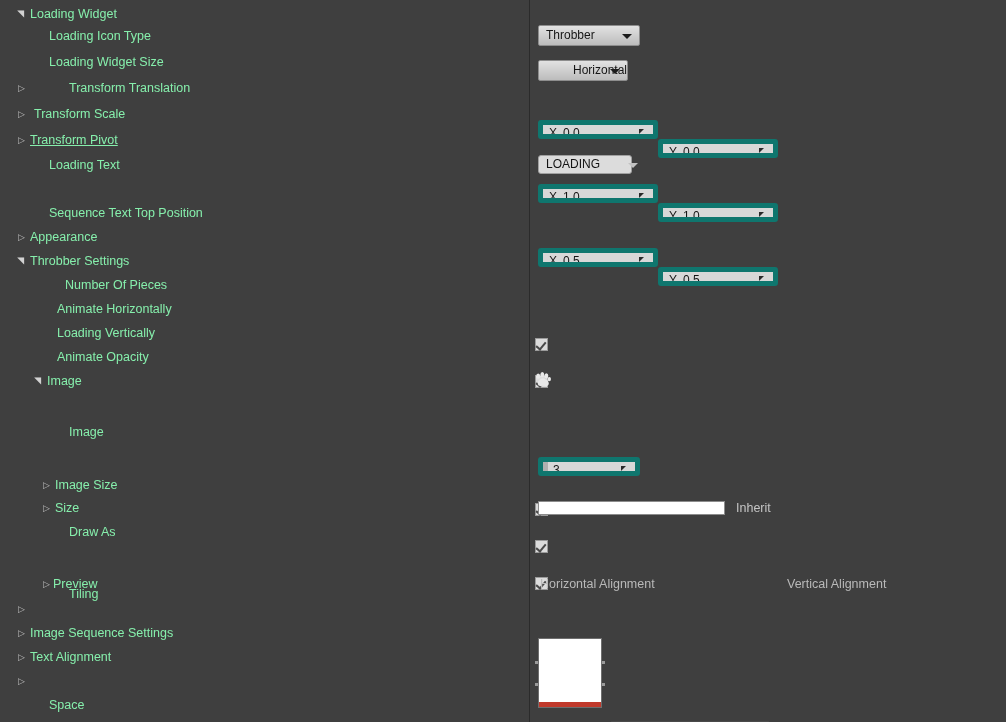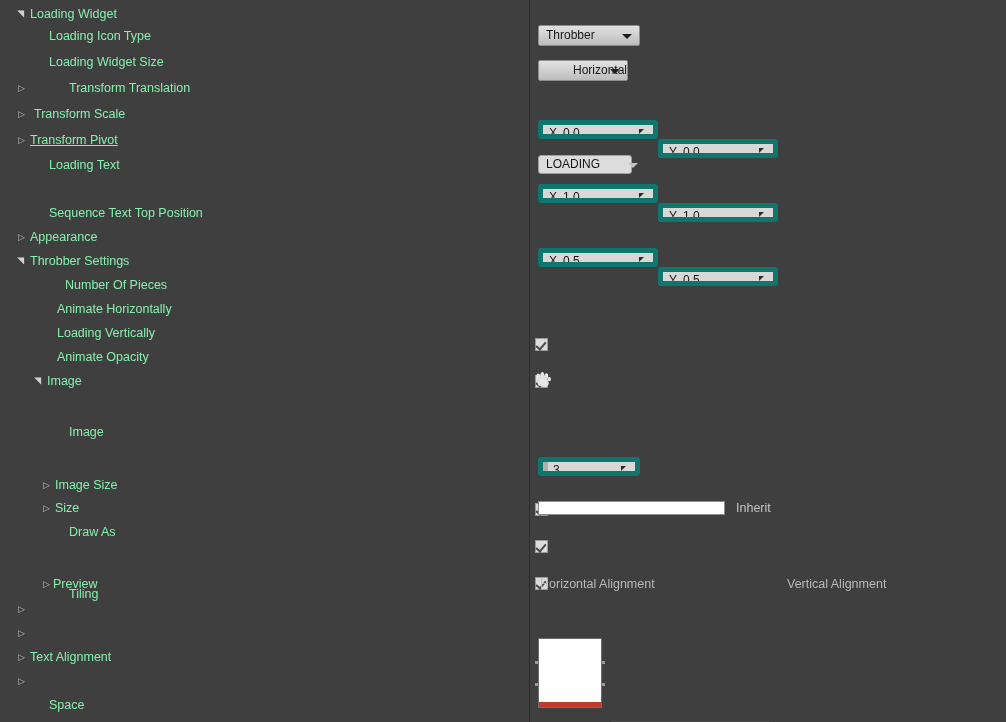--- a/index.html
+++ b/index.html
@@ -237,20 +237,21 @@
       <span class="tri collapsed" style="left: 43px; top: 473px;"></span>
       <div class="prop-name" style="left: 55px; top: 473px;">Image Size</div>
       <span class="tri collapsed" style="left: 43px; top: 496px;"></span>
       <div class="prop-name" style="left: 55px; top: 496px;">Size</div>
       <div class="prop-name" style="left: 69px; top: 520px;">Draw As</div>
       <div class="prop-name" style="left: 69px; top: 546px; margin-top: 36px;">Tiling</div>
       <span class="tri collapsed" style="left: 43px; top: 572px;"></span>
       <div class="prop-name" style="left: 44px; top: 572px; margin-left: 9px;">Preview</div>
       <span class="tri collapsed" style="left: 18px; top: 597px;"></span>
       <span class="tri collapsed" style="left: 18px; top: 621px;"></span>
+      <div class="prop-name" style="left: 30px; top: 621px;">Image Sequence Settings</div>
       <span class="tri collapsed" style="left: 18px; top: 645px;"></span>
       <div class="prop-name" style="left: 30px; top: 645px;">Text Alignment</div>
       <span class="tri collapsed" style="left: 18px; top: 669px;"></span>
       <div class="prop-name" style="left: 49px; top: 693px;">Space</div>
     </div>
   <div id="splitter"></div>
 
   <div id="right-col">
 
     <div class="ctl combo" style="left:8px; top:25px; width:102px;">

